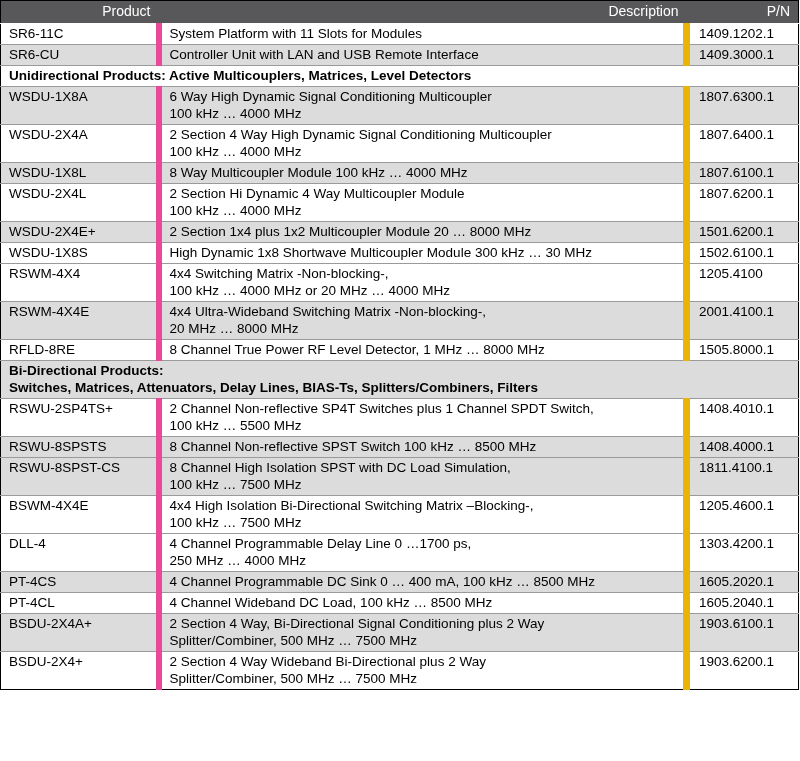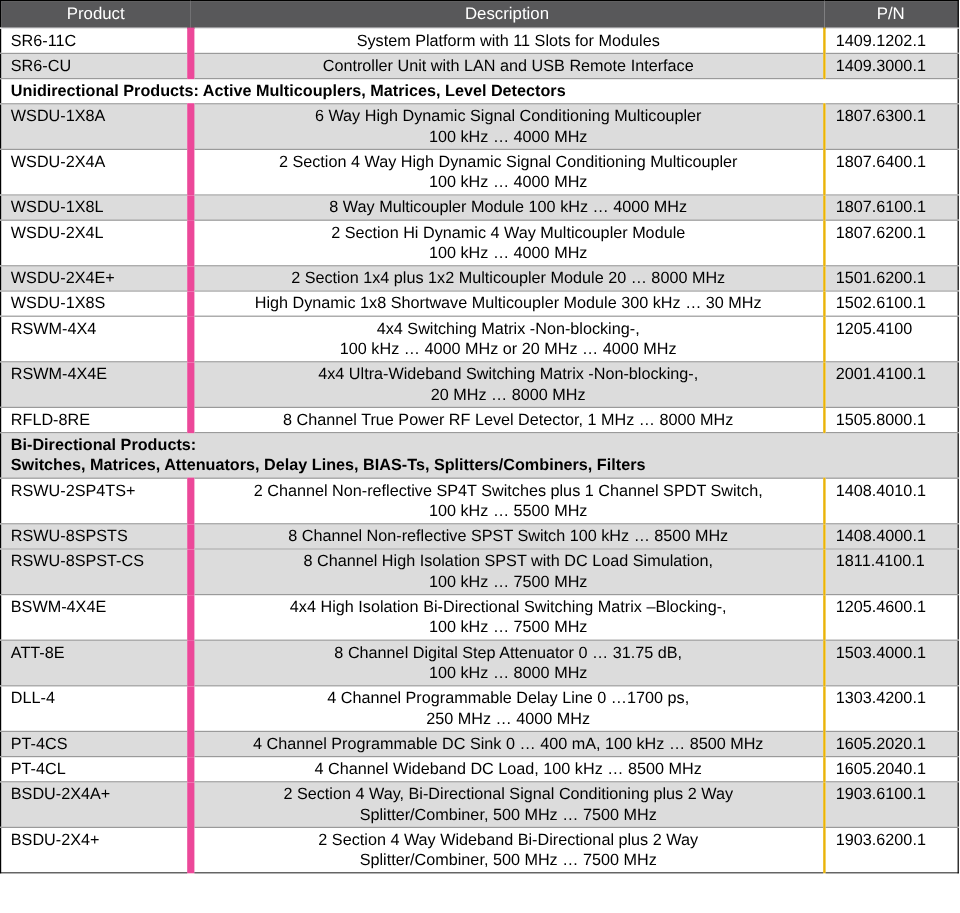--- a/index.html
+++ b/index.html
@@ -22,40 +22,40 @@
   col.c-product { width: 158px; }
   col.c-desc    { width: 528px; }
   col.c-pn      { width: 112px; }
 
   thead th {
     background: var(--header-bg, #58585a);
     color: var(--header-fg, #ffffff);
     font-weight: normal;
     font-size: 14px;
     line-height: 17px;
-    text-align: center;
+    text-align: right;
     padding: 2px 8px 3px 8px;
     border: none;
     border-bottom: 1px solid #ffffff;
   }
   tbody td {
     font-size: 13.5px;
     line-height: 17px;
     color: #000000;
     padding: 1px 8px 2px 8px;
     vertical-align: top;
     border-top: 1px solid #9a9a9a;
     overflow: hidden;
     white-space: nowrap;
   }
   tbody tr.even { background: var(--row-even, #ffffff); }
   tbody tr.odd  { background: var(--row-odd,  #dcdcdc); }
 
   td.col-product { border-right: 6px solid #ec4899; }
-  td.col-desc    { border-right: 2px solid #eab308; text-align: center; }
+  td.col-desc    { border-right: 7px solid #eab308; }
   td.col-pn      { padding-left: 9px; }
 
   tr.section td.section-cell {
     font-weight: bold;
     border-right: none;
     margin-left: 36px;
   }
 </style>
 </head>
 <body>
@@ -149,25 +149,20 @@
         <tr class="odd">
           <td class="col-product">RSWU-8SPST-CS</td>
           <td class="col-desc"><span>8 Channel High Isolation SPST with DC Load Simulation,</span><br><span>100 kHz … 7500 MHz</span></td>
           <td class="col-pn">1811.4100.1</td>
         </tr>
         <tr class="even">
           <td class="col-product">BSWM-4X4E</td>
           <td class="col-desc"><span>4x4 High Isolation Bi-Directional Switching Matrix –Blocking-,</span><br><span>100 kHz … 7500 MHz</span></td>
           <td class="col-pn">1205.4600.1</td>
         </tr>
-        <tr class="odd">
-          <td class="col-product">ATT-8E</td>
-          <td class="col-desc"><span>8 Channel Digital Step Attenuator 0 … 31.75 dB,</span><br><span>100 kHz … 8000 MHz</span></td>
-          <td class="col-pn">1503.4000.1</td>
-        </tr>
         <tr class="even">
           <td class="col-product">DLL-4</td>
           <td class="col-desc"><span>4 Channel Programmable Delay Line 0 …1700 ps,</span><br><span>250 MHz … 4000 MHz</span></td>
           <td class="col-pn">1303.4200.1</td>
         </tr>
         <tr class="odd">
           <td class="col-product">PT-4CS</td>
           <td class="col-desc"><span>4 Channel Programmable DC Sink 0 … 400 mA, 100 kHz … 8500 MHz</span></td>
           <td class="col-pn">1605.2020.1</td>
         </tr>

